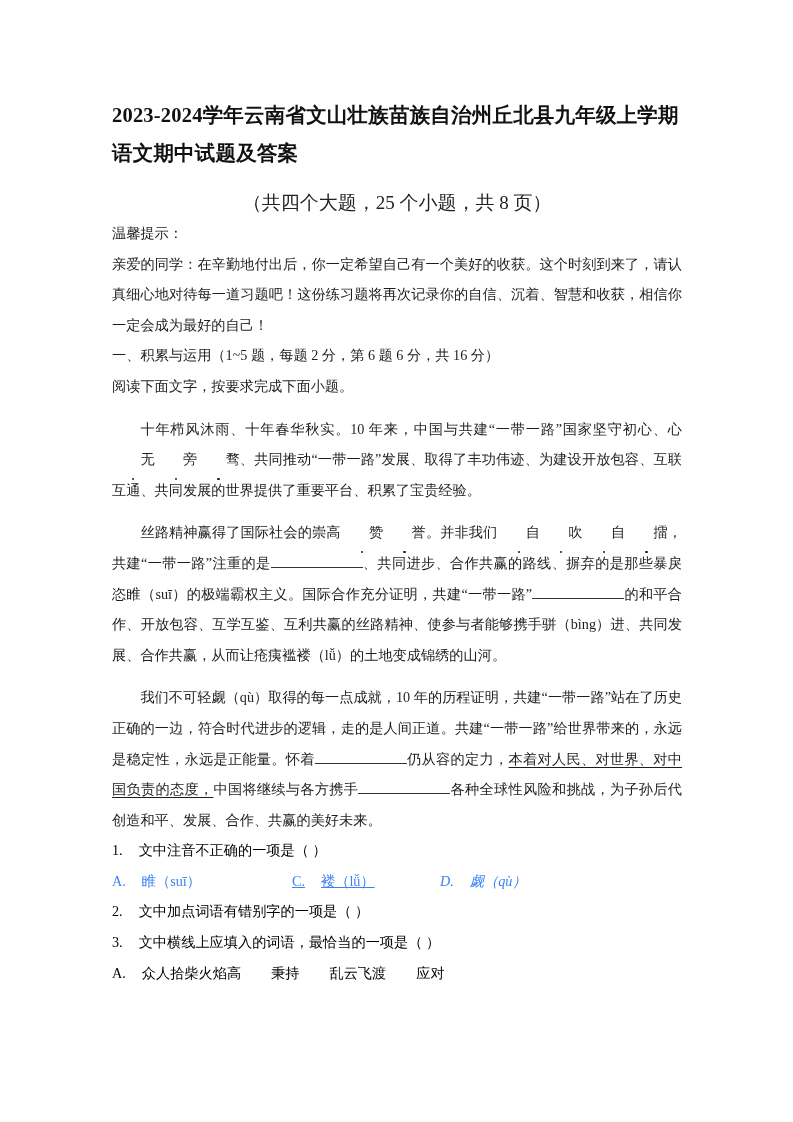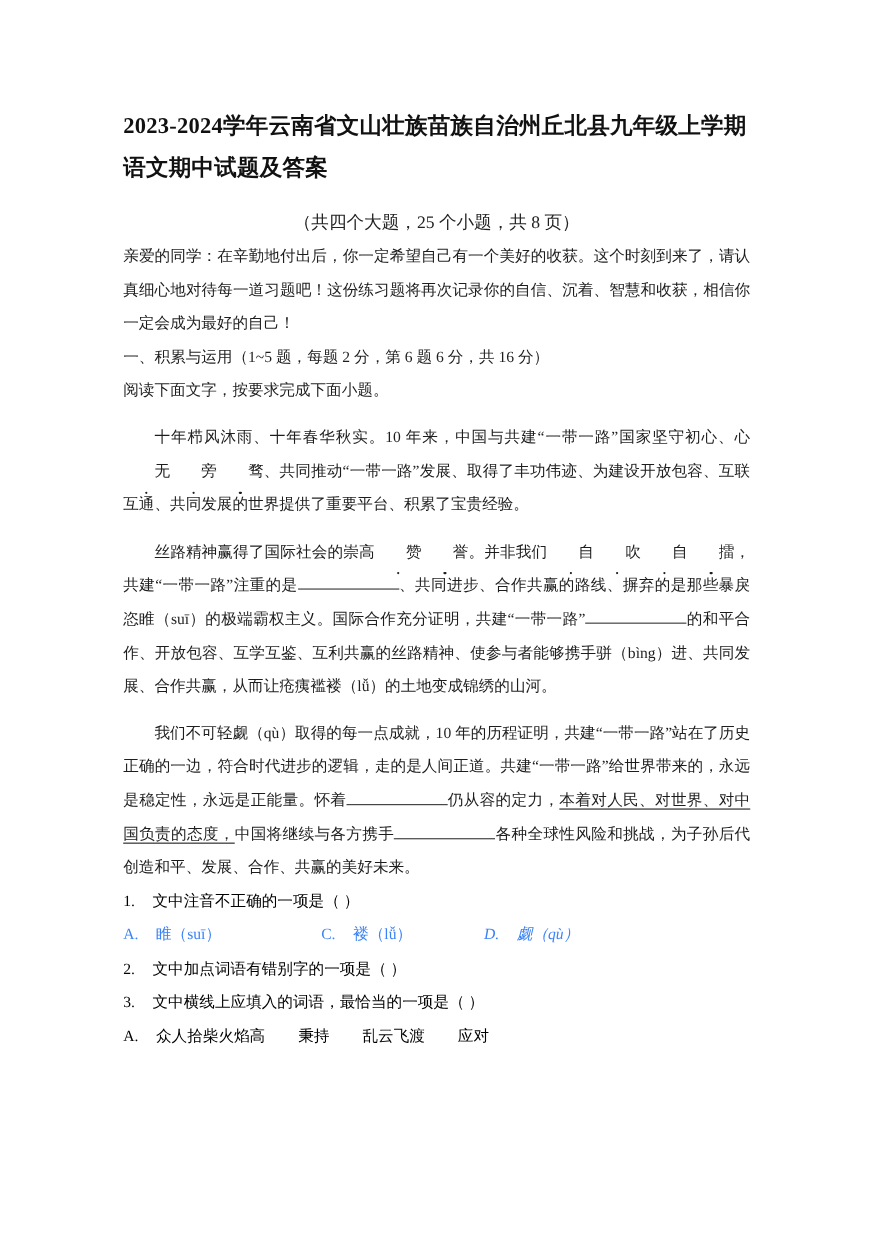--- a/index.html
+++ b/index.html
@@ -38,21 +38,21 @@
     line-height: 38px;
     letter-spacing: 0.2px;
     text-align: left;
     margin: 0 0 0 0;
     color: #111;
   }
 
   
   .subtitle {
     text-align: center;
-    font-size: 16px;
+    font-size: 19px;
     line-height: 30px;
     margin-top: 16px;
     color: #222;
   }
 
   
   .para {
     font-size: 14.2px;
     line-height: 30.6px;
     margin: 0;
@@ -93,21 +93,21 @@
   .opts {
     display: flex;
     font-size: 14.2px;
     line-height: 30.6px;
     margin: 0;
     color: #3b82f6;
   }
   .opts .opt { flex: 0 0 auto; }
   .opt-a { width: 180px; }
   .opt-b { width: 175px; }
-  .opt-c { width: 148px; }
+  .opt-c { width: 148px; text-decoration: underline; }
   .opt-d { width: auto; font-style: italic; }
 
   .qline {
     font-size: 14.2px;
     line-height: 30.6px;
     margin: 0;
     color: #000000;
   }
   .gap { display: inline-block; width: 30px; }
   .gap-sm { display: inline-block; width: 16px; }
@@ -115,20 +115,21 @@
 </head>
 <body>
 
 <div class="page">
   <div class="content">
 
     <h1 class="doc-title">2023-2024学年云南省文山壮族苗族自治州丘北县九年级上学期语文期中试题及答案</h1>
 
     <div class="subtitle">（共四个大题，25 个小题，共 8 页）</div>
 
+    <p class="para">温馨提示：</p>
 
     <p class="para">亲爱的同学：在辛勤地付出后，你一定希望自己有一个美好的收获。这个时刻到来了，请认真细心地对待每一道习题吧！这份练习题将再次记录你的自信、沉着、智慧和收获，相信你一定会成为最好的自己！</p>
 
     <p class="para">一、积累与运用（1~5 题，每题 2 分，第 6 题 6 分，共 16 分）</p>
 
     <p class="para">阅读下面文字，按要求完成下面小题。</p>
 
     <p class="para indent">
       <span>十年栉风沐雨、十年春华秋实。10 年来，中国与共建“一带一路”国家坚守初心、心</span><span class="dotted-group" id="p1dots"><span class="dot">无</span><span class="dot">旁</span><span class="dot">骛</span></span><span>、共同推动“一带一路”发展、取得了丰功伟迹、为建设开放包容、互联互通、共同发展的世界提供了重要平台、积累了宝贵经验。</span>
     </p>

